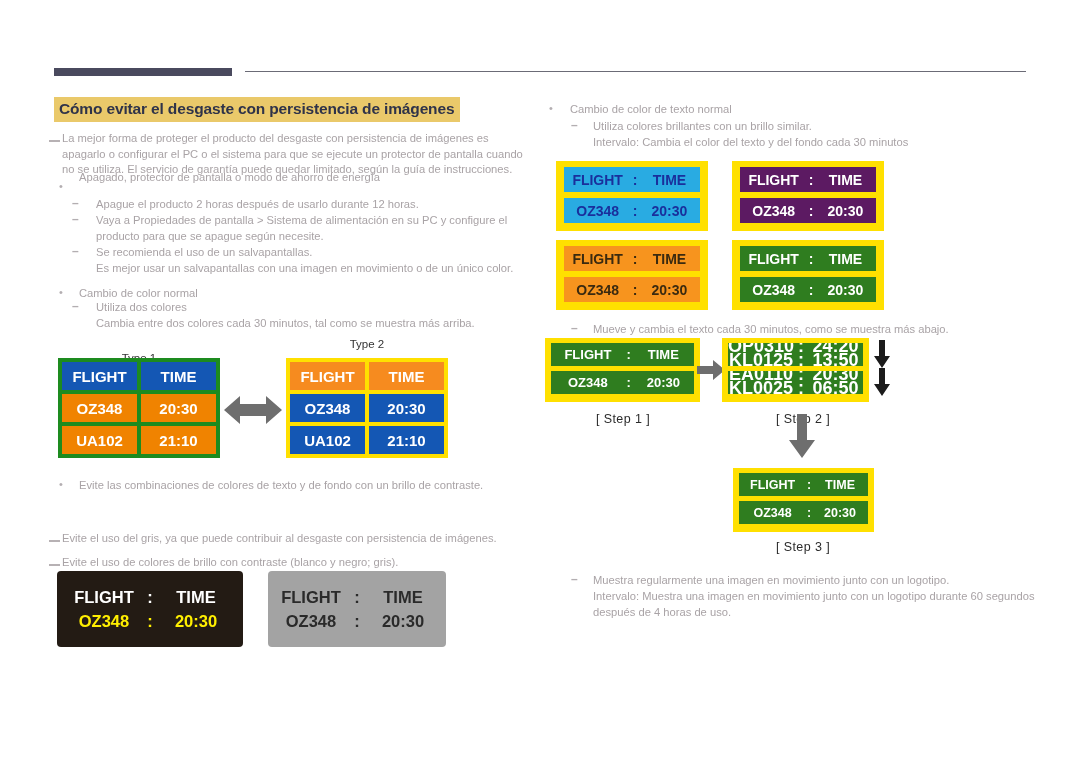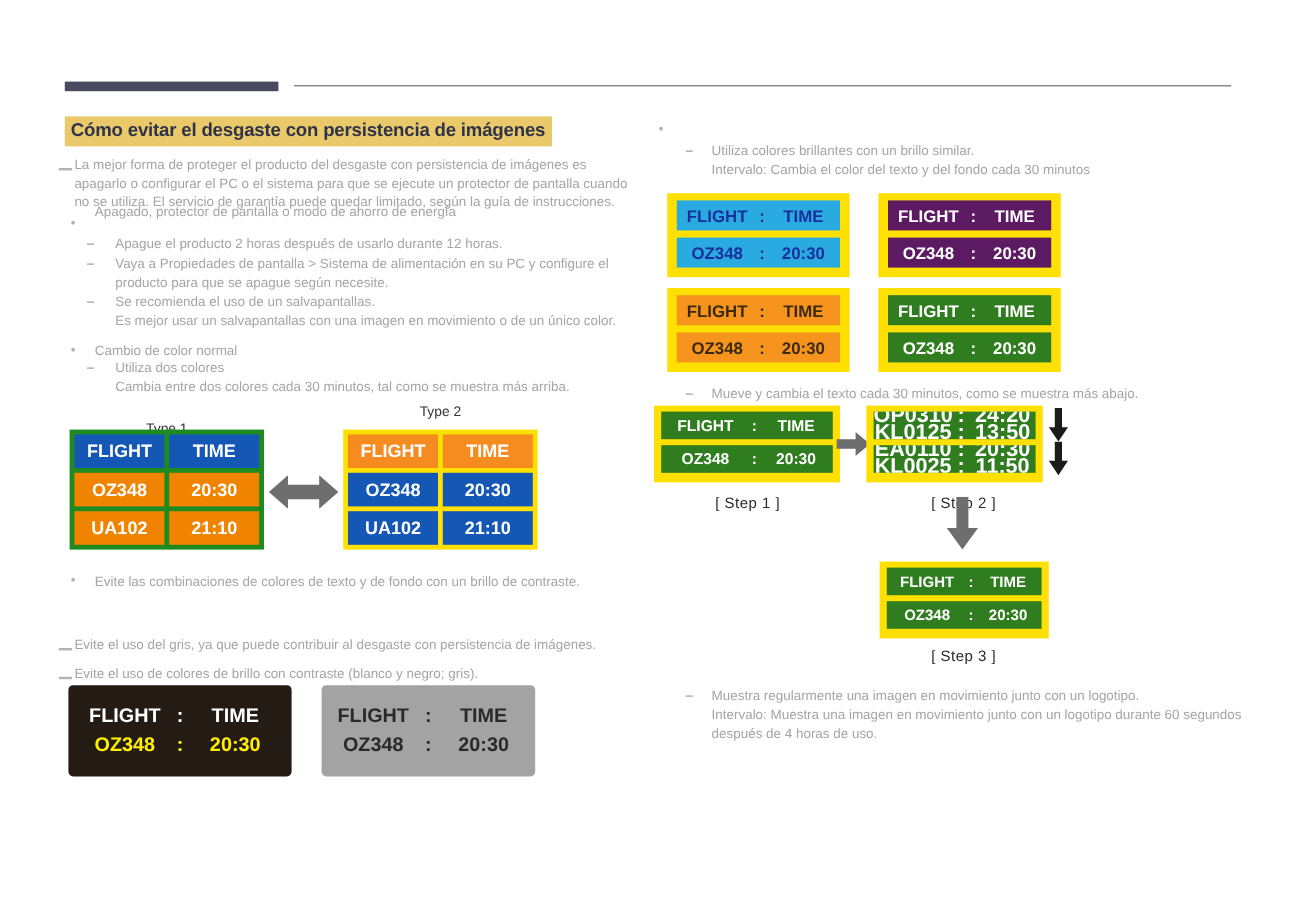--- a/index.html
+++ b/index.html
@@ -246,20 +246,21 @@
       <span class="val">TIME</span>
     </div>
     <div class="crow r2">
       <span class="lbl">OZ348</span>
       <span class="sep">:</span>
       <span class="val">20:30</span>
     </div>
   </div>
 
   <div class="bullet-dot" style="left:549px; top:102px;">•</div>
+  <div class="txt" style="left:570px; top:102px; width:460px;">Cambio de color de texto normal</div>
 
   <div class="dash" style="left:571px; top:118px;">–</div>
   <div class="txt" style="left:593px; top:119px; width:440px;">Utiliza colores brillantes con un brillo similar.</div>
   <div class="txt" style="left:593px; top:135px; width:440px;">Intervalo: Cambia el color del texto y del fondo cada 30 minutos</div>
 
   <div class="ypanel" id="cs1">
     <div class="band">
       <span class="lbl">FLIGHT</span>
       <span class="sep">:</span>
       <span class="val">TIME</span>
@@ -347,21 +348,21 @@
     </div>
     <div class="clipband">
       <div class="line a">
         <span class="lbl">EA0110</span>
         <span class="sep">:</span>
         <span class="val">20:30</span>
       </div>
       <div class="line b">
         <span class="lbl">KL0025</span>
         <span class="sep">:</span>
-        <span class="val">11:50</span>
+        <span class="val">06:50</span>
       </div>
     </div>
   </div>
 
   <div class="downarr" style="left:874px; top:340px;">
     <svg width="16" height="28" viewBox="0 0 16 28">
       <polygon points="5,0 11,0 11,16 16,16 8,28 0,16 5,16" fill="#1b1b1b"></polygon>
     </svg>
   </div>
   <div class="downarr" style="left:874px; top:368px;">

